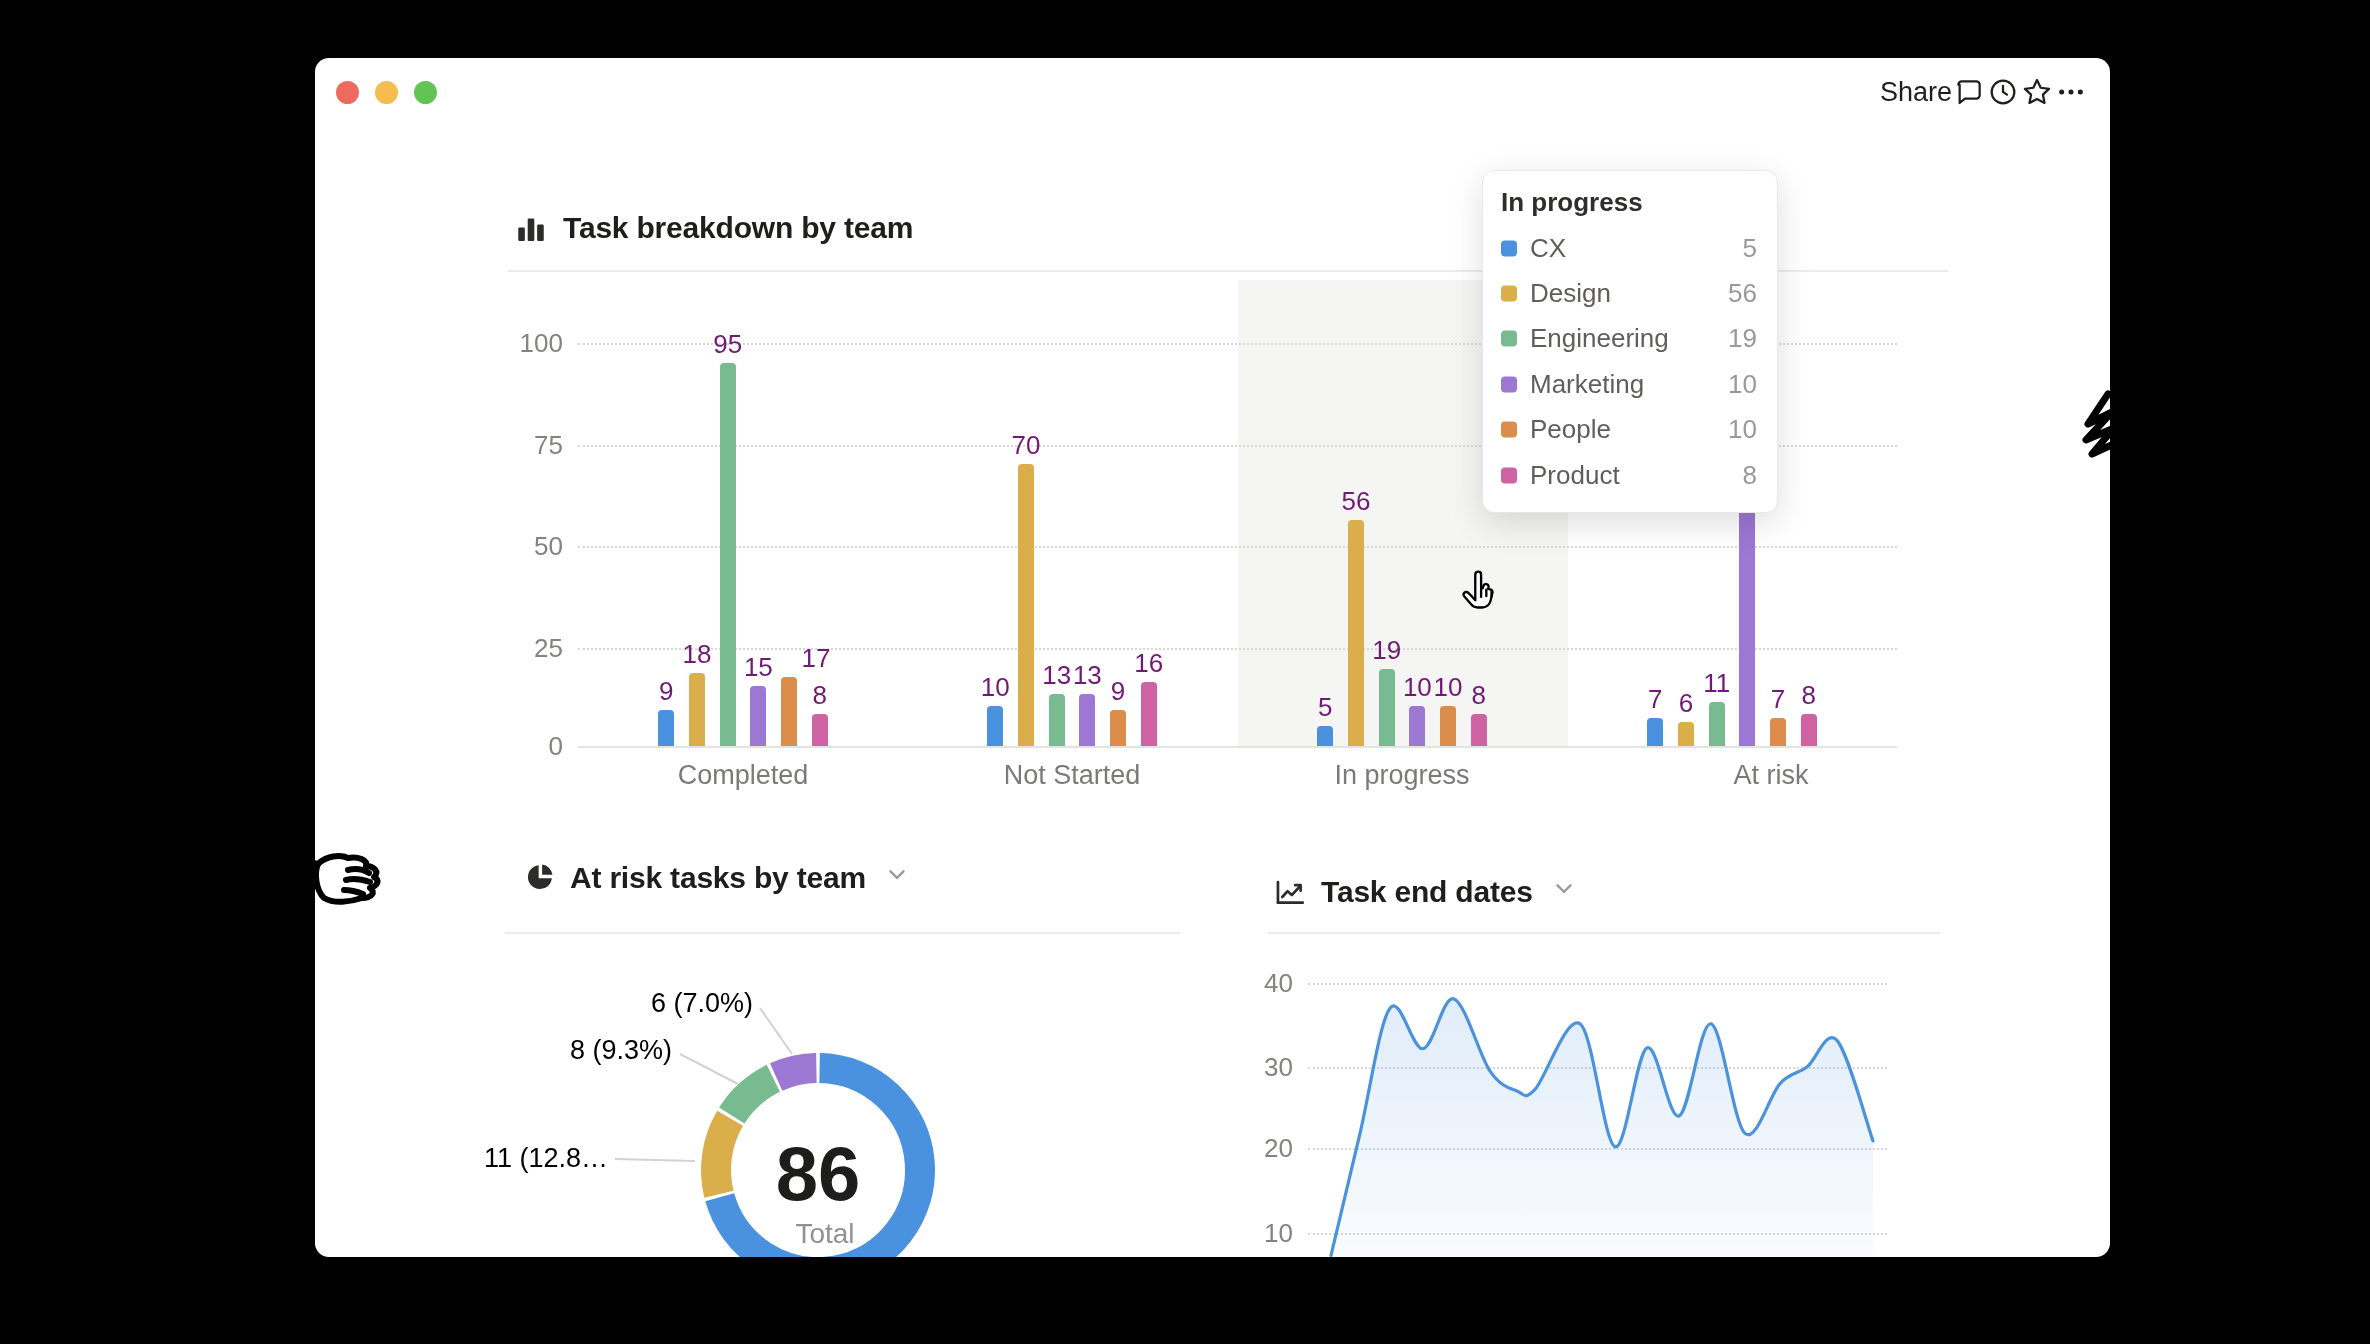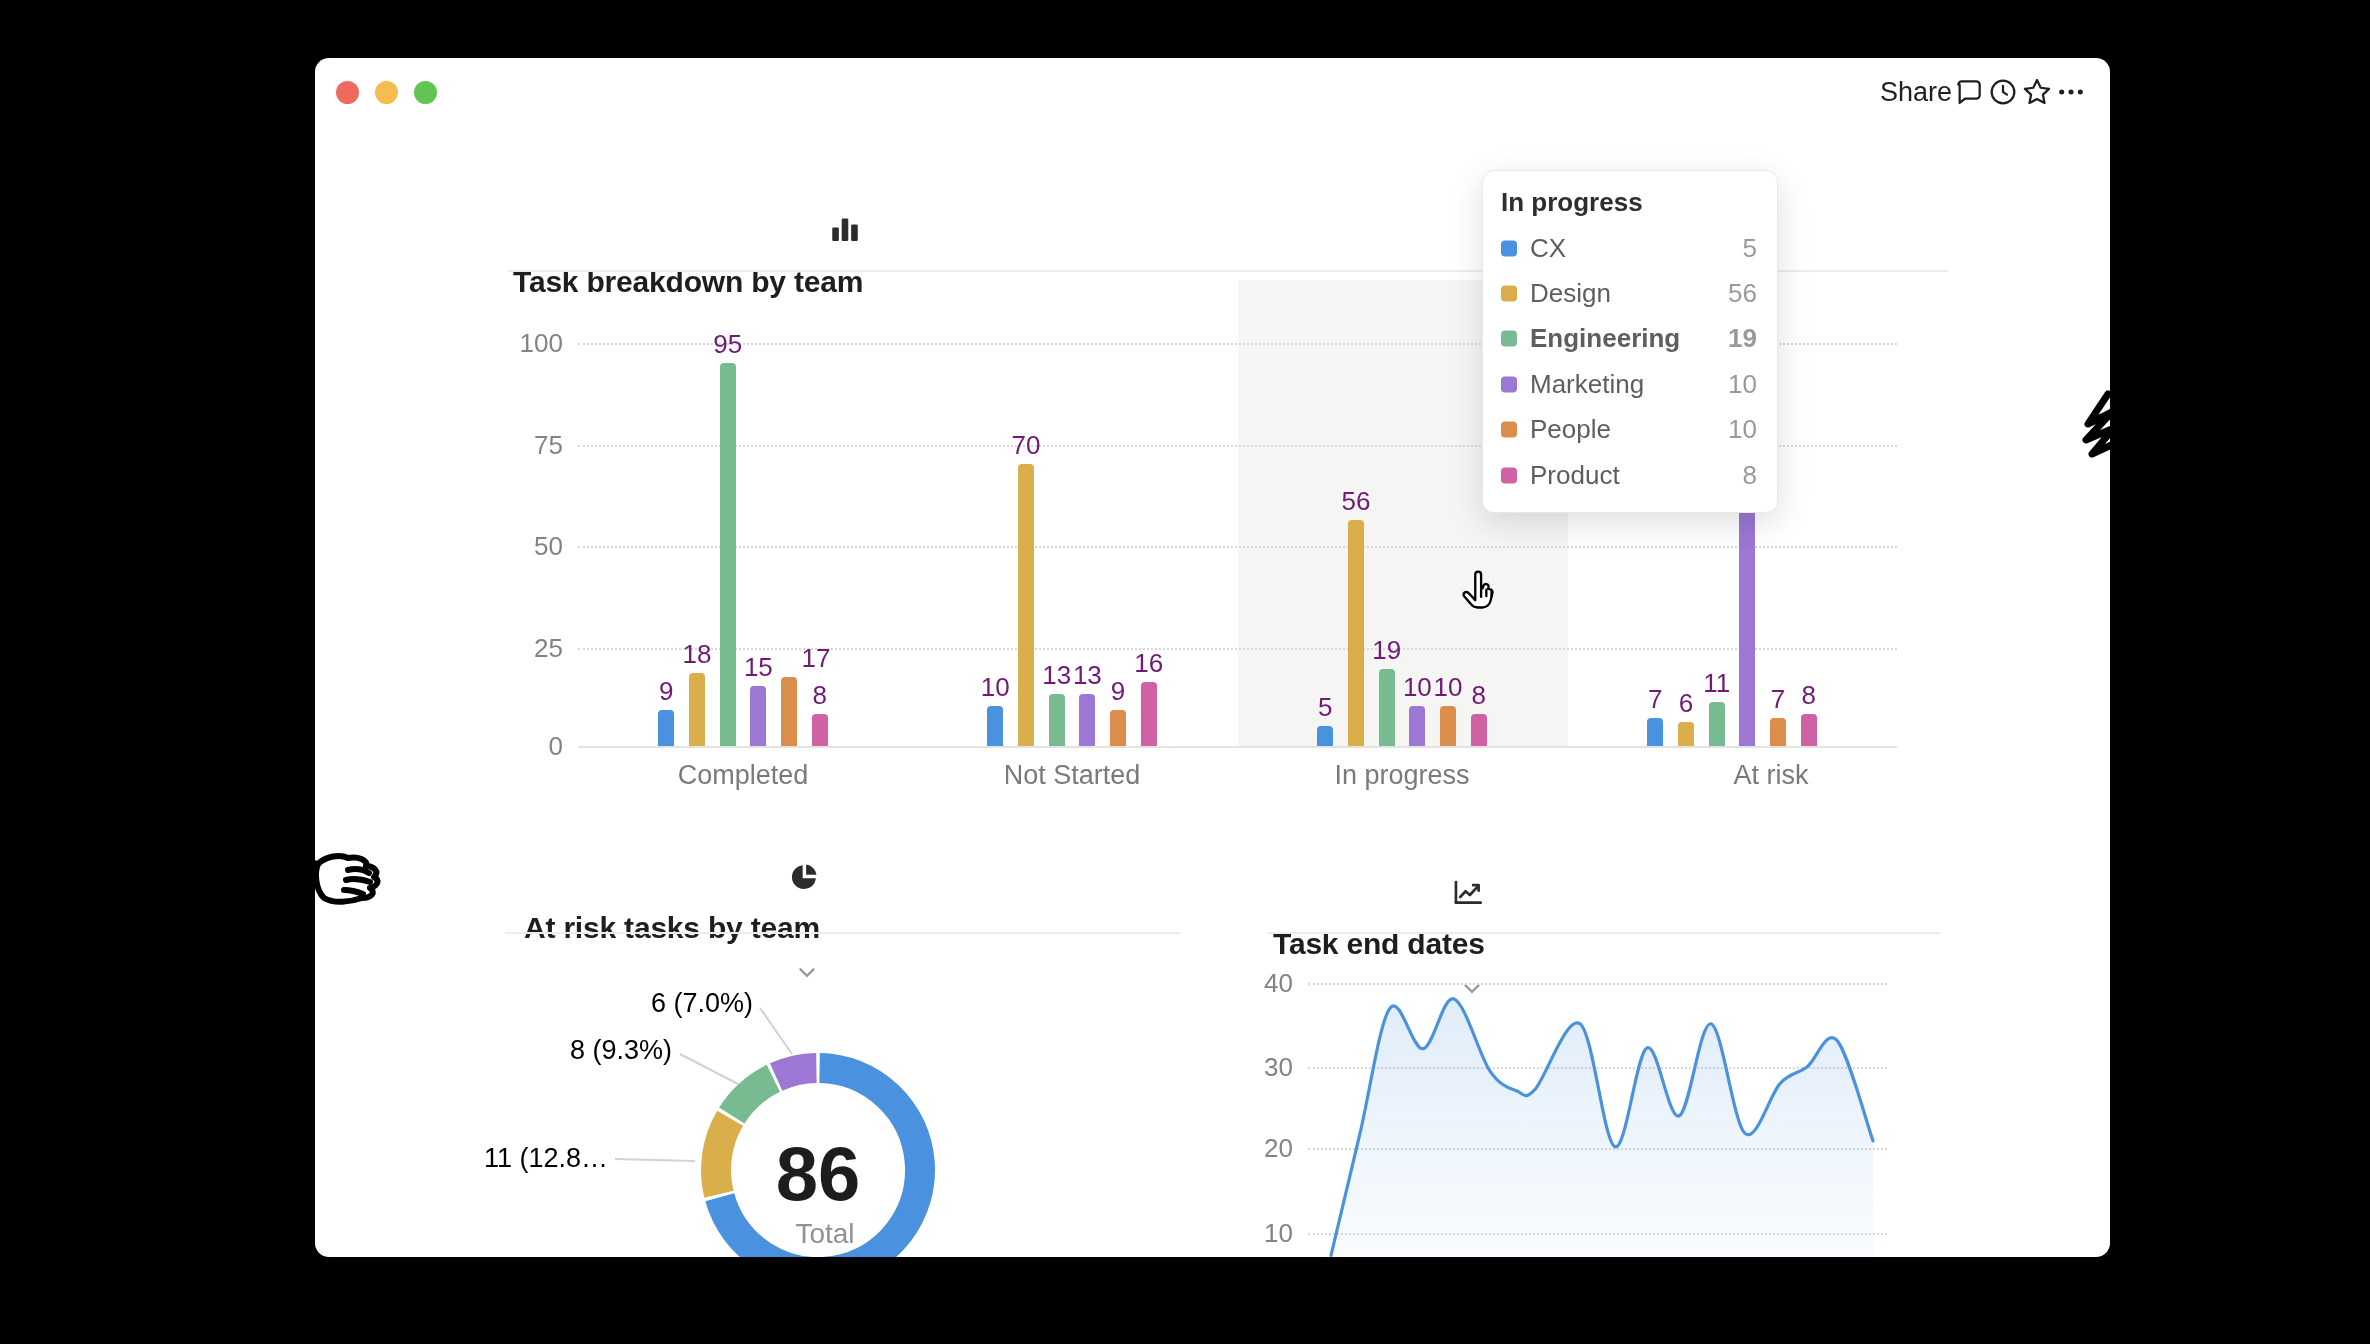--- a/index.html
+++ b/index.html
@@ -8,21 +8,21 @@
 
   
   .traffic { position:absolute; top:23px; left:21px; display:flex; gap:16px; }
   .traffic .dot { width:23px; height:23px; border-radius:50%; }
   .topbar-right { position:absolute; top:17px; right:22px; display:flex; align-items:center; }
   .share { font-size:27px; color:#1f1f1d; cursor:default; }
   .tool-icon { width:34px; height:34px; display:flex; align-items:center; justify-content:center; }
   .tool-icon svg { display:block; }
 
   
-  .card-header { position:absolute; display:flex; align-items:flex-end; gap:14px;flex-direction:column; }
+  .card-header { position:absolute; display:flex; align-items:flex-start; gap:14px; }
   .card-title { font-size:30px; font-weight:700; color:#1e1e1c; letter-spacing:-0.2px; }
   .divider { position:absolute; height:2px; background:#ececea; }
   .chev { margin-left:4px; }
 
   
   .tick { position:absolute; font-size:26px; color:#83837f; text-align:right; width:80px; transform:translateY(-50%); }
   .gridline { position:absolute; border-top:2px dotted #d8d8d5; height:0; }
   .baseline { position:absolute; height:2px; background:#e3e3e1; }
   .hl-band { position:absolute; background:#f5f5f4; }
   .bar { position:absolute; border-radius:4px 4px 0 0; }
@@ -239,21 +239,21 @@
         <div class="tt-row" style="top: 77px;">
           <span class="tt-swatch" style="background:#4A91DF"></span>
       <span class="tt-label">CX</span>
       <span class="tt-value">5</span>
         </div>
         <div class="tt-row" style="top: 122.4px;">
           <span class="tt-swatch" style="background:#D9AE4B"></span>
       <span class="tt-label">Design</span>
       <span class="tt-value">56</span>
         </div>
-        <div class="tt-row" style="top: 167.8px; font-weight: bold;">
+        <div class="tt-row" style="top: 167.8px;">
           <span class="tt-swatch" style="background:#79BB91"></span>
       <span class="tt-label">Engineering</span>
       <span class="tt-value">19</span>
         </div>
         <div class="tt-row" style="top: 213.2px;">
           <span class="tt-swatch" style="background:#9C77D3"></span>
       <span class="tt-label">Marketing</span>
       <span class="tt-value">10</span>
         </div>
         <div class="tt-row" style="top: 258.6px;">

